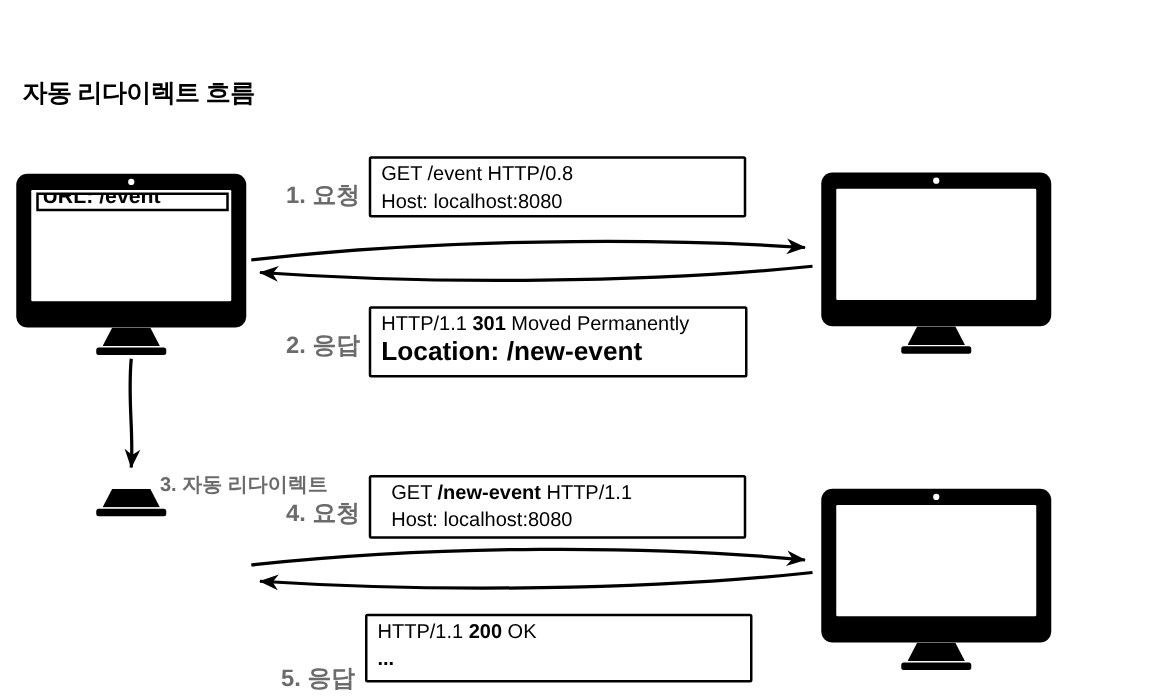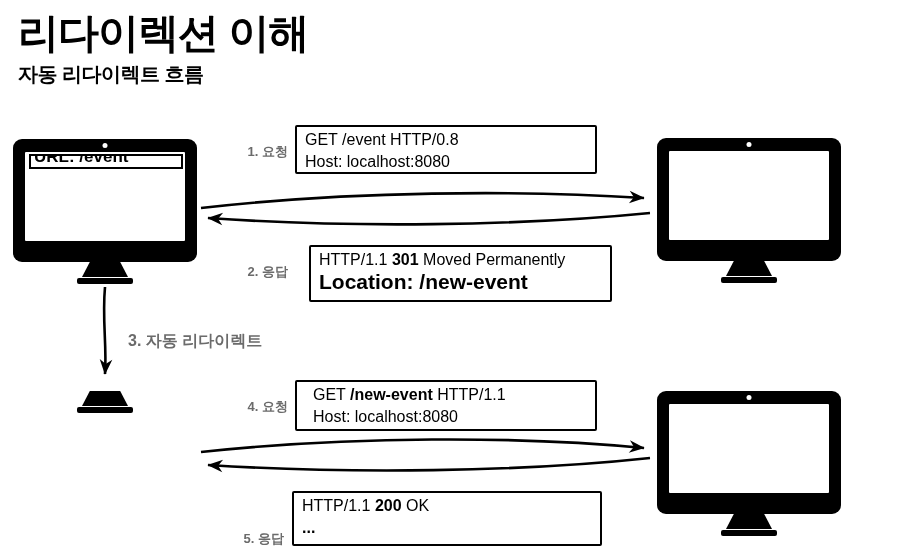--- a/index.html
+++ b/index.html
@@ -29,33 +29,32 @@
   .neck{margin:0 auto;width:46px;height:15px;background:#000;
     clip-path:polygon(17% 0,83% 0,100% 100%,0 100%);}
   .base{margin:1px auto 0;width:56px;height:6px;background:#000;border-radius:2px;}
   
   .msgbox{position:absolute;box-sizing:border-box;border:2.5px solid #000;
     border-radius:2px;background:#fff;padding:2px 8px;font-size:16px;line-height:22px;}
   .msgbox .line{white-space:pre;}
   .b{font-weight:bold;}
   .big{font-size:21px;}
   
-  .steplabel{position:absolute;color:#6b6b6b;font-weight:bold;font-size:13px;
+  .steplabel{position:absolute;color:#6b6b6b;font-weight:bold;font-size:19px;
     white-space:nowrap;}
   .steplabel.right{text-align:right;width:72px;}
-  .steplabel.mid{font-size:16px;}
+  .steplabel.mid{font-size:16px;margin-top:47px;}
   
   .arrows{position:absolute;left:0;top:0;width:922px;height:558px;pointer-events:none;}
 </style>
 </head>
 <body>
 
 <div class="canvas">
 
-  <h1 class="title">리다이렉션 이해</h1>
   <h2 class="subtitle">자동 리다이렉트 흐름</h2>
 
   <svg class="arrows" viewBox="0 0 922 558">
     <defs>
       <marker id="ah" viewBox="0 0 12 10" refX="11" refY="5" markerWidth="17" markerHeight="14" markerUnits="userSpaceOnUse" orient="auto">
         <path d="M0.5,0.5 L11.5,5 L0.5,9.5 L3.8,5 Z" fill="#000"></path>
       </marker>
     </defs>
     <path d="M 201 208 C 350 191, 520 190, 644 198" fill="none" stroke="#000" stroke-width="2.6" marker-end="url(#ah)"></path>
     <path d="M 650 213 C 520 226, 350 228, 208 218" fill="none" stroke="#000" stroke-width="2.6" marker-end="url(#ah)"></path>
@@ -100,21 +99,21 @@
     <div class="base"></div>
   </div>
 
   <div class="steplabel right" style="left:216px;top:143px;">1. 요청</div>
   <div class="msgbox" style="left:295px;top:125px;width:302px;height:49px;">
     <div class="line"><span>GET /event HTTP/0.8</span></div>
     <div class="line"><span>Host: localhost:8080</span></div>
   </div>
 
   <div class="steplabel right" style="left:216px;top:263px;">2. 응답</div>
-  <div class="msgbox" style="left:295px;top:245px;width:303px;height:57px;margin-left:14px;">
+  <div class="msgbox" style="left:295px;top:245px;width:303px;height:57px;">
     <div class="line"><span>HTTP/1.1 </span><span class="b">301</span><span> Moved Permanently</span></div>
     <div class="line"><span class="b big">Location: /new-event</span></div>
   </div>
 
   <div class="steplabel mid" style="left:128px;top:331px;">3. 자동 리다이렉트</div>
 
   <div class="steplabel right" style="left:216px;top:398px;">4. 요청</div>
   <div class="msgbox" style="left:295px;top:380px;width:302px;height:51px;padding-left:16px;">
     <div class="line"><span>GET </span><span class="b">/new-event</span><span> HTTP/1.1</span></div>
     <div class="line"><span>Host: localhost:8080</span></div>

